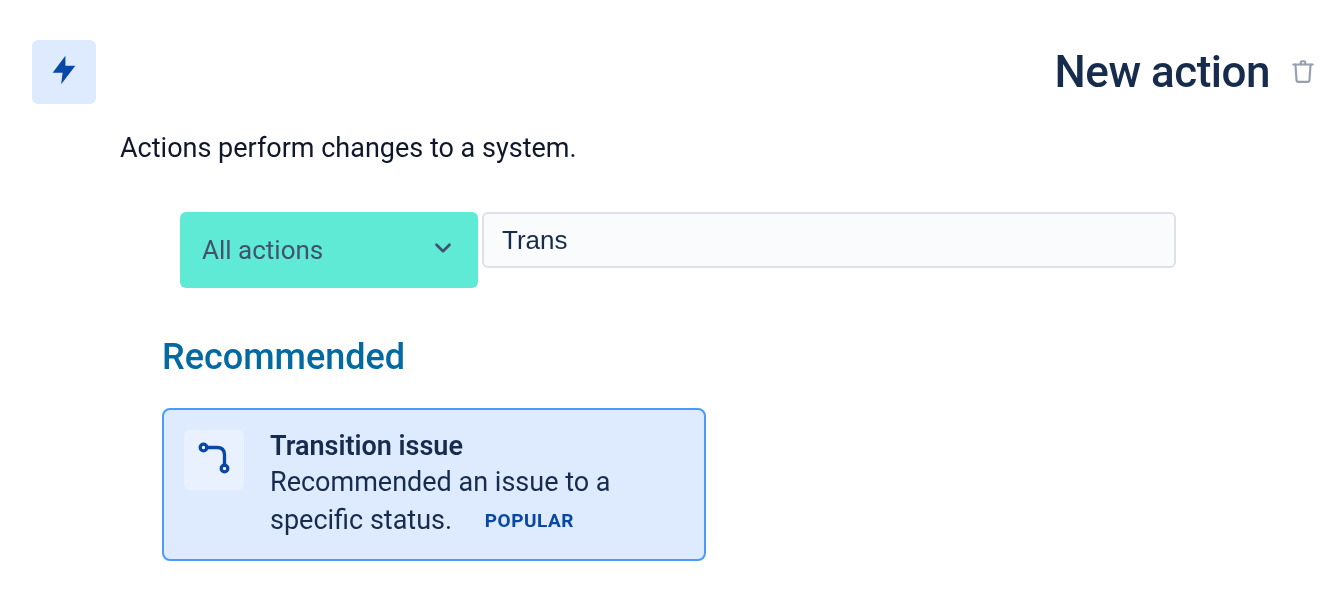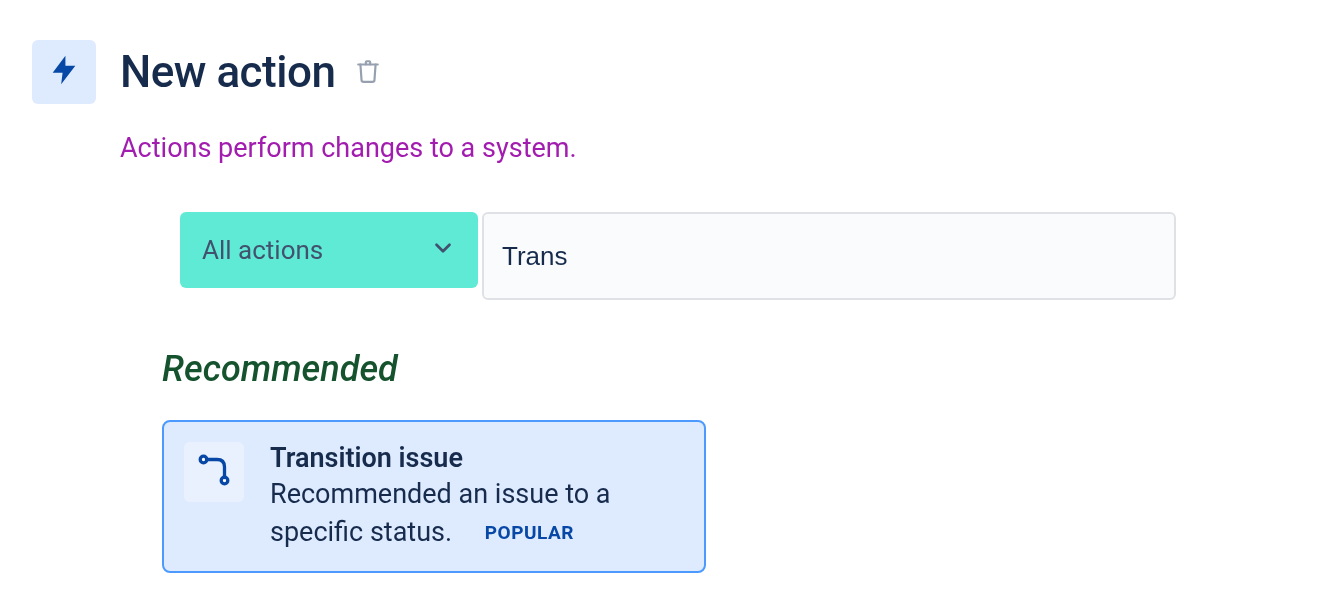--- a/index.html
+++ b/index.html
@@ -13,20 +13,21 @@
       height: 592px;
     }
     .container {
       padding-top: 40px;
       padding-left: 32px;
     }
     .header-row {
       display: flex;
       align-items: center;
       gap: 24px;
+      justify-content: space-between;
     }
     .icon-box-lightning {
       width: 64px;
       height: 64px;
       background: #DEEBFF;
       border-radius: 6px;
       display: flex;
       align-items: center;
       justify-content: center;
       flex-shrink: 0;
@@ -50,21 +51,21 @@
       cursor: pointer;
       display: flex;
       align-items: center;
       justify-content: center;
     }
     .body-col {
       margin-left: 88px;
     }
     .subtitle {
       font-size: 27px;
-      color: #a21caf;
+      color: #0f172a;
       margin-top: 28px;
       margin-bottom: 0;
       font-weight: 400;
     }
     .controls-row {
       display: flex;
       align-items: stretch;
       margin-top: 48px;
       margin-left: 60px;
       gap: 4px;
@@ -79,36 +80,35 @@
       padding: 0 22px 0 22px;
       min-width: 298px;
       cursor: pointer;
     }
     .dropdown-label {
       font-size: 26px;
       color: #42526E;
       font-weight: 400;
     }
     .search-input {
-      height: 88px;
+      height: 56px;
       background: #FAFBFC;
       border: 2px solid #DFE1E6;
       border-radius: 6px;
       padding: 0 18px;
       font-size: 26px;
       color: #172B4D;
       width: 694px;
     }
     .section-heading {
       font-size: 36px;
       font-weight: 500;
-      color: #14532d;
+      color: #0369a1;
       margin-top: 48px;
       margin-left: 42px;
-      font-style: italic;
     }
     .card {
       margin-top: 18px;
       margin-left: 42px;
       width: 544px;
       background: #DEEBFF;
       border: 2px solid #4C9AFF;
       border-radius: 8px;
       padding: 20px;
       display: flex;

